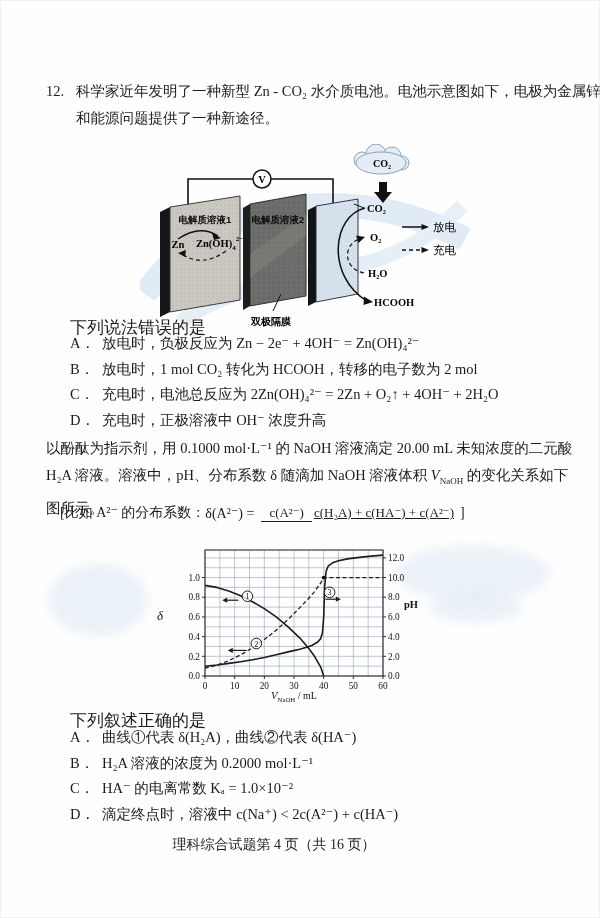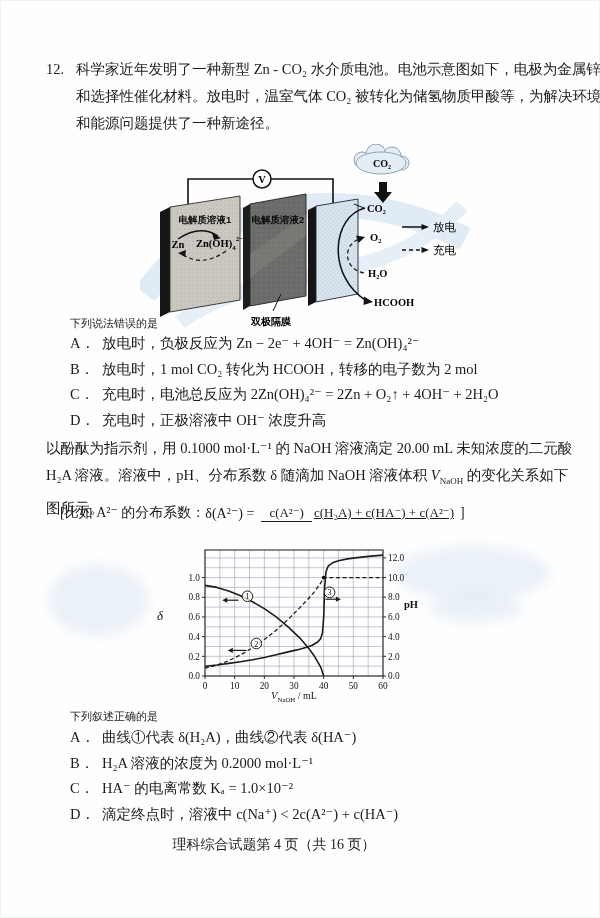--- a/index.html
+++ b/index.html
@@ -3,21 +3,21 @@
 <meta charset="utf-8">
 <style>
   html,body{margin:0;padding:0;background:#e8e8e8;}
   .page{position:relative;width:600px;height:918px;background:#fefefe;overflow:hidden;
         color:#1b1b1b;font-family:"Liberation Serif","DejaVu Serif",serif;
         box-shadow:inset 0 0 0 1px rgba(0,0,0,0.05);}
   .wm{position:absolute;background:rgba(168,198,228,0.22);border-radius:50%;filter:blur(6px);}
   .qblock{position:absolute;display:flex;}
   .qnum{flex:0 0 30px;width:30px;font-size:14.5px;line-height:27px;}
   .qtext{font-size:14.5px;line-height:27px;white-space:nowrap;}
-  .lead{position:absolute;font-size:11px;white-space:nowrap;}
+  .lead{position:absolute;font-size:17px;white-space:nowrap;}
   .options{position:absolute;}
   .option{display:flex;align-items:baseline;height:25.5px;font-size:14.5px;white-space:nowrap;}
   .olabel{flex:0 0 32px;width:32px;}
   .v-var{font-style:italic;}
   sub.small{font-size:9px;}
   #formula{position:absolute;left:60px;top:504px;display:flex;align-items:center;
            font-size:14px;white-space:nowrap;}
   .lhs{margin-right:3px;}
   .frac{display:inline-flex;flex-direction:row;align-items:flex-start;margin:0 4px;
         font-size:13px;line-height:17px;}
@@ -30,25 +30,24 @@
 </style>
 </head>
 <body>
 
 <div class="page">
 
   <div class="wm" style="left:395px;top:546px;width:155px;height:55px;"></div>
   <div class="wm" style="left:428px;top:596px;width:95px;height:26px;"></div>
   <div class="wm" style="left:48px;top:564px;width:100px;height:72px;"></div>
 
-  <div class="qblock" style="left:46px;top:56px;">
+  <div class="qblock" style="left:46px;top:78px;">
     <span class="qnum">12.</span>
     <div class="qtext">
       <div>科学家近年发明了一种新型 Zn - CO₂ 水介质电池。电池示意图如下，电极为金属锌</div>
-      <div>和选择性催化材料。放电时，温室气体 CO₂ 被转化为储氢物质甲酸等，为解决环境</div>
       <div>和能源问题提供了一种新途径。</div>
     </div>
   </div>
 
   <svg id="diagram" style="position:absolute;left:140px;top:144px;" width="330" height="188" viewBox="0 0 330 188">
     <defs>
       <pattern id="speckle" width="4" height="4" patternUnits="userSpaceOnUse">
         <rect width="4" height="4" fill="#ccc9c3"></rect>
         <circle cx="1" cy="1" r="0.55" fill="#a29d94"></circle>
         <circle cx="3" cy="3" r="0.45" fill="#b5b0a8"></circle>

